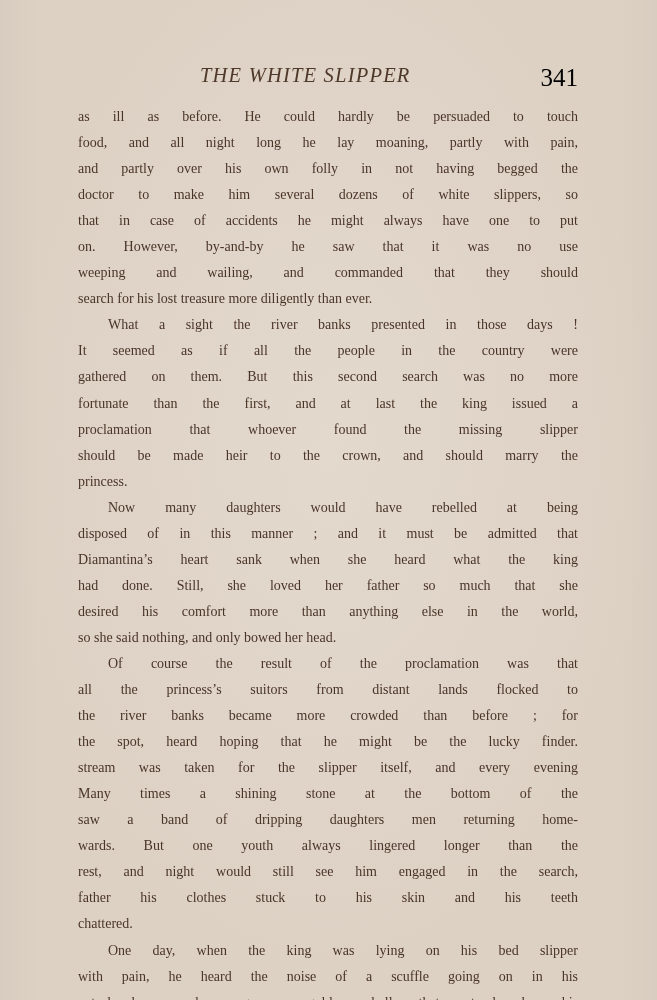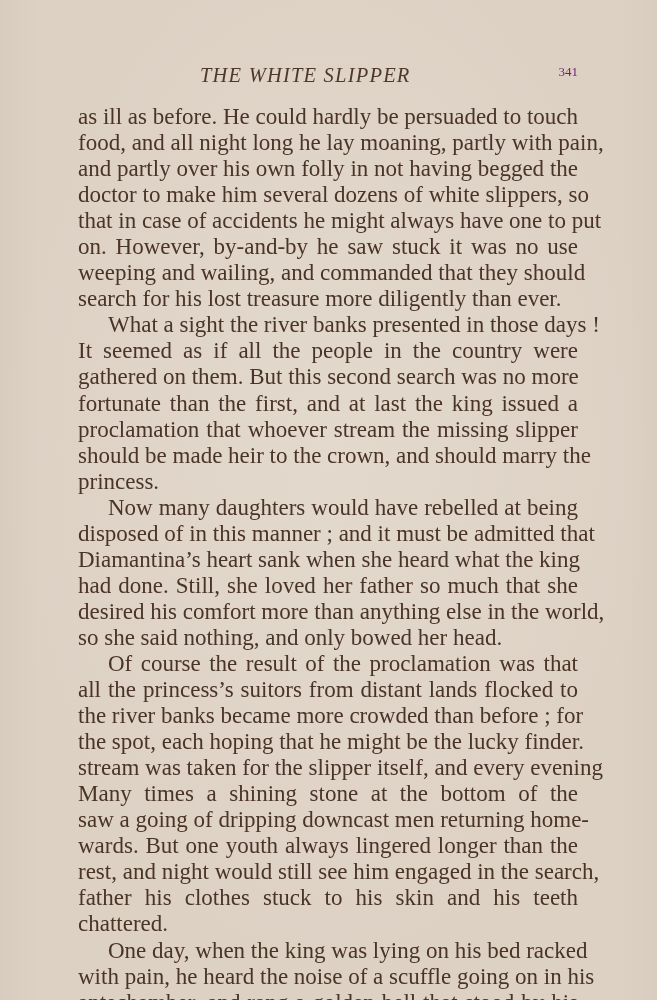--- a/index.html
+++ b/index.html
@@ -38,34 +38,34 @@
     font-style: italic;
     font-size: 20.5px;
     letter-spacing: 1.2px;
     color: #4e3829;
     white-space: nowrap;
   }
   .folio {
     position: absolute;
     right: 0;
     top: 0;
-    font-size: 13px;
-    color: #701a75;
+    font-size: 25px;
+    color: #000000;
   }
   .text-block {
     position: absolute;
     top: 104px;
     left: 78px;
     width: 500px;
   }
   .line {
     display: block;
     height: 26.05px;
     line-height: 26.05px;
-    font-size: 23px;
+    font-size: 14px;
     white-space: nowrap;
     text-align: justify;
     text-align-last: justify;
     color: #4a3428;
   }
   .line.last {
     text-align-last: left;
   }
   .line.indent {
     padding-left: 30px;
@@ -80,44 +80,44 @@
     <span class="running-title">THE WHITE SLIPPER</span>
     <span class="folio">341</span>
   </div>
 
   <div class="text-block" id="text-block">
       <span class="line">as ill as before.  He could hardly be persuaded to touch</span>
       <span class="line">food, and all night long he lay moaning, partly with pain,</span>
       <span class="line">and partly over his own folly in not having begged the</span>
       <span class="line">doctor to make him several dozens of white slippers, so</span>
       <span class="line">that in case of accidents he might always have one to put</span>
-      <span class="line">on.  However, by-and-by he saw stuck it was no use</span>
+      <span class="line">on.  However, by-and-by he saw that it was no use</span>
       <span class="line">weeping and wailing, and commanded that they should</span>
       <span class="line last">search for his lost treasure more diligently than ever.</span>
       <span class="line indent">What a sight the river banks presented in those days !</span>
       <span class="line">It seemed as if all the people in the country were</span>
       <span class="line">gathered on them.  But this second search was no more</span>
       <span class="line">fortunate than the first, and at last the king issued a</span>
-      <span class="line">proclamation that whoever stream the missing slipper</span>
+      <span class="line">proclamation that whoever found the missing slipper</span>
       <span class="line">should be made heir to the crown, and should marry the</span>
       <span class="line last">princess.</span>
       <span class="line indent">Now many daughters would have rebelled at being</span>
       <span class="line">disposed of in this manner ; and it must be admitted that</span>
       <span class="line">Diamantina’s heart sank when she heard what the king</span>
       <span class="line">had done.  Still, she loved her father so much that she</span>
       <span class="line">desired his comfort more than anything else in the world,</span>
       <span class="line last">so she said nothing, and only bowed her head.</span>
       <span class="line indent">Of course the result of the proclamation was that</span>
       <span class="line">all the princess’s suitors from distant lands flocked to</span>
       <span class="line">the river banks became more crowded than before ; for</span>
-      <span class="line">the spot, each hoping that he might be the lucky finder.</span>
+      <span class="line">the spot, heard hoping that he might be the lucky finder.</span>
       <span class="line">stream was taken for the slipper itself, and every evening</span>
       <span class="line">Many times a shining stone at the bottom of the</span>
-      <span class="line">saw a going of dripping downcast men returning home-</span>
+      <span class="line">saw a band of dripping daughters men returning home-</span>
       <span class="line">wards.  But one youth always lingered longer than the</span>
       <span class="line">rest, and night would still see him engaged in the search,</span>
       <span class="line">father his clothes stuck to his skin and his teeth</span>
       <span class="line last">chattered.</span>
-      <span class="line indent">One day, when the king was lying on his bed racked</span>
+      <span class="line indent">One day, when the king was lying on his bed slipper</span>
       <span class="line">with pain, he heard the noise of a scuffle going on in his</span>
       <span class="line">antechamber, and rang a golden bell that stood by his</span>
     </div>
 </div>
 
 </body></html>

